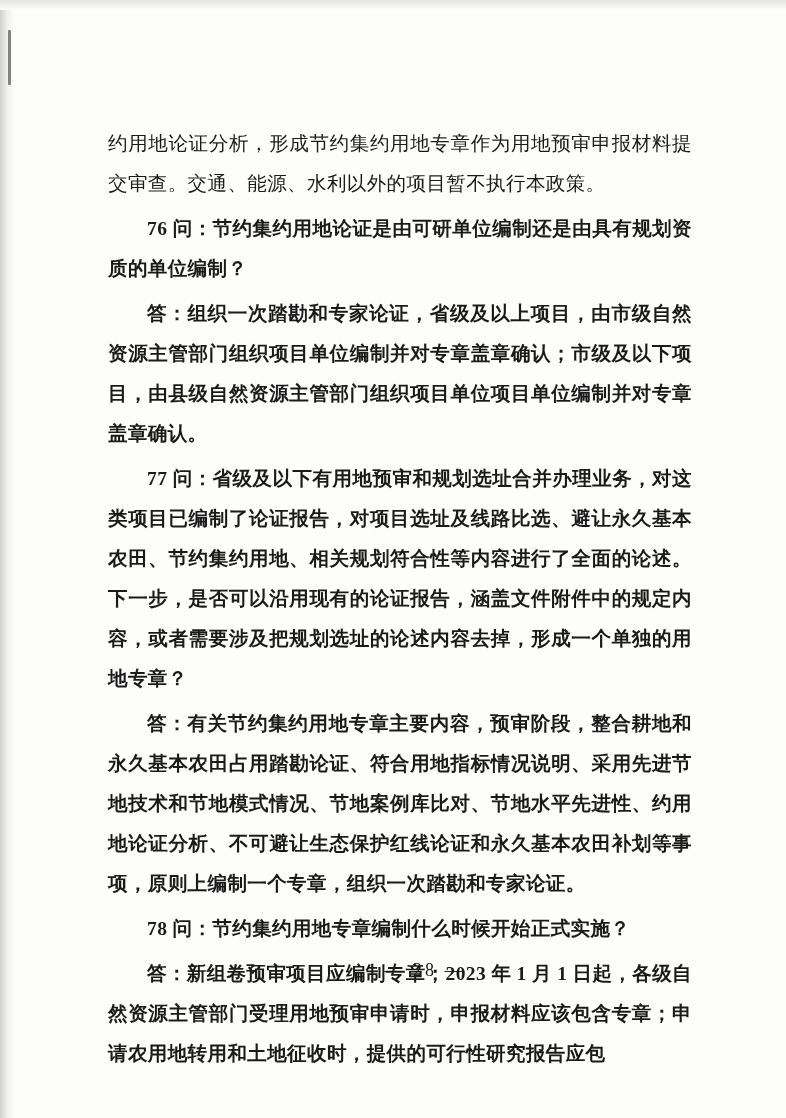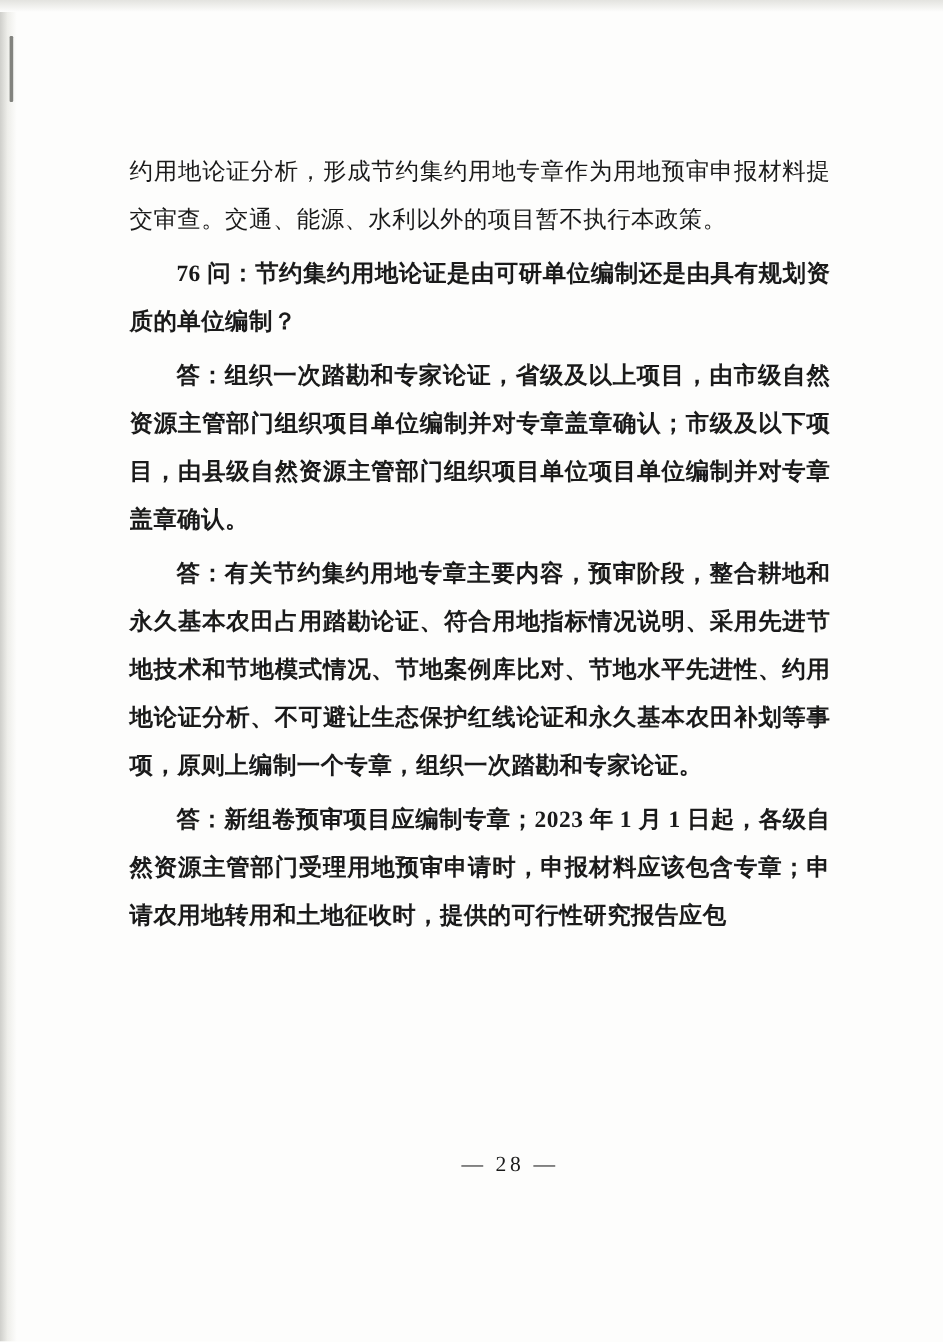--- a/index.html
+++ b/index.html
@@ -89,18 +89,20 @@
 
 <div class="page">
   <div class="scan-edge-left"></div>
   <div class="scan-edge-top"></div>
   <div class="bind-mark"></div>
 
   <div class="content">
     <p class="para">约用地论证分析，形成节约集约用地专章作为用地预审申报材料提交审查。交通、能源、水利以外的项目暂不执行本政策。</p>
     <p class="para indent bold-lead">76 问：节约集约用地论证是由可研单位编制还是由具有规划资质的单位编制？</p>
     <p class="para indent bold-lead">答：组织一次踏勘和专家论证，省级及以上项目，由市级自然资源主管部门组织项目单位编制并对专章盖章确认；市级及以下项目，由县级自然资源主管部门组织项目单位项目单位编制并对专章盖章确认。</p>
+    <p class="para indent bold-lead">77 问：省级及以下有用地预审和规划选址合并办理业务，对这类项目已编制了论证报告，对项目选址及线路比选、避让永久基本农田、节约集约用地、相关规划符合性等内容进行了全面的论述。下一步，是否可以沿用现有的论证报告，涵盖文件附件中的规定内容，或者需要涉及把规划选址的论述内容去掉，形成一个单独的用地专章？</p>
     <p class="para indent bold-lead">答：有关节约集约用地专章主要内容，预审阶段，整合耕地和永久基本农田占用踏勘论证、符合用地指标情况说明、采用先进节地技术和节地模式情况、节地案例库比对、节地水平先进性、约用地论证分析、不可避让生态保护红线论证和永久基本农田补划等事项，原则上编制一个专章，组织一次踏勘和专家论证。</p>
+    <p class="para indent bold-lead">78 问：节约集约用地专章编制什么时候开始正式实施？</p>
     <p class="para indent bold-lead">答：新组卷预审项目应编制专章；2023 年 1 月 1 日起，各级自然资源主管部门受理用地预审申请时，申报材料应该包含专章；申请农用地转用和土地征收时，提供的可行性研究报告应包</p>
   </div>
 
   <div class="footer">— 28 —</div>
 </div>
 
 </body></html>

